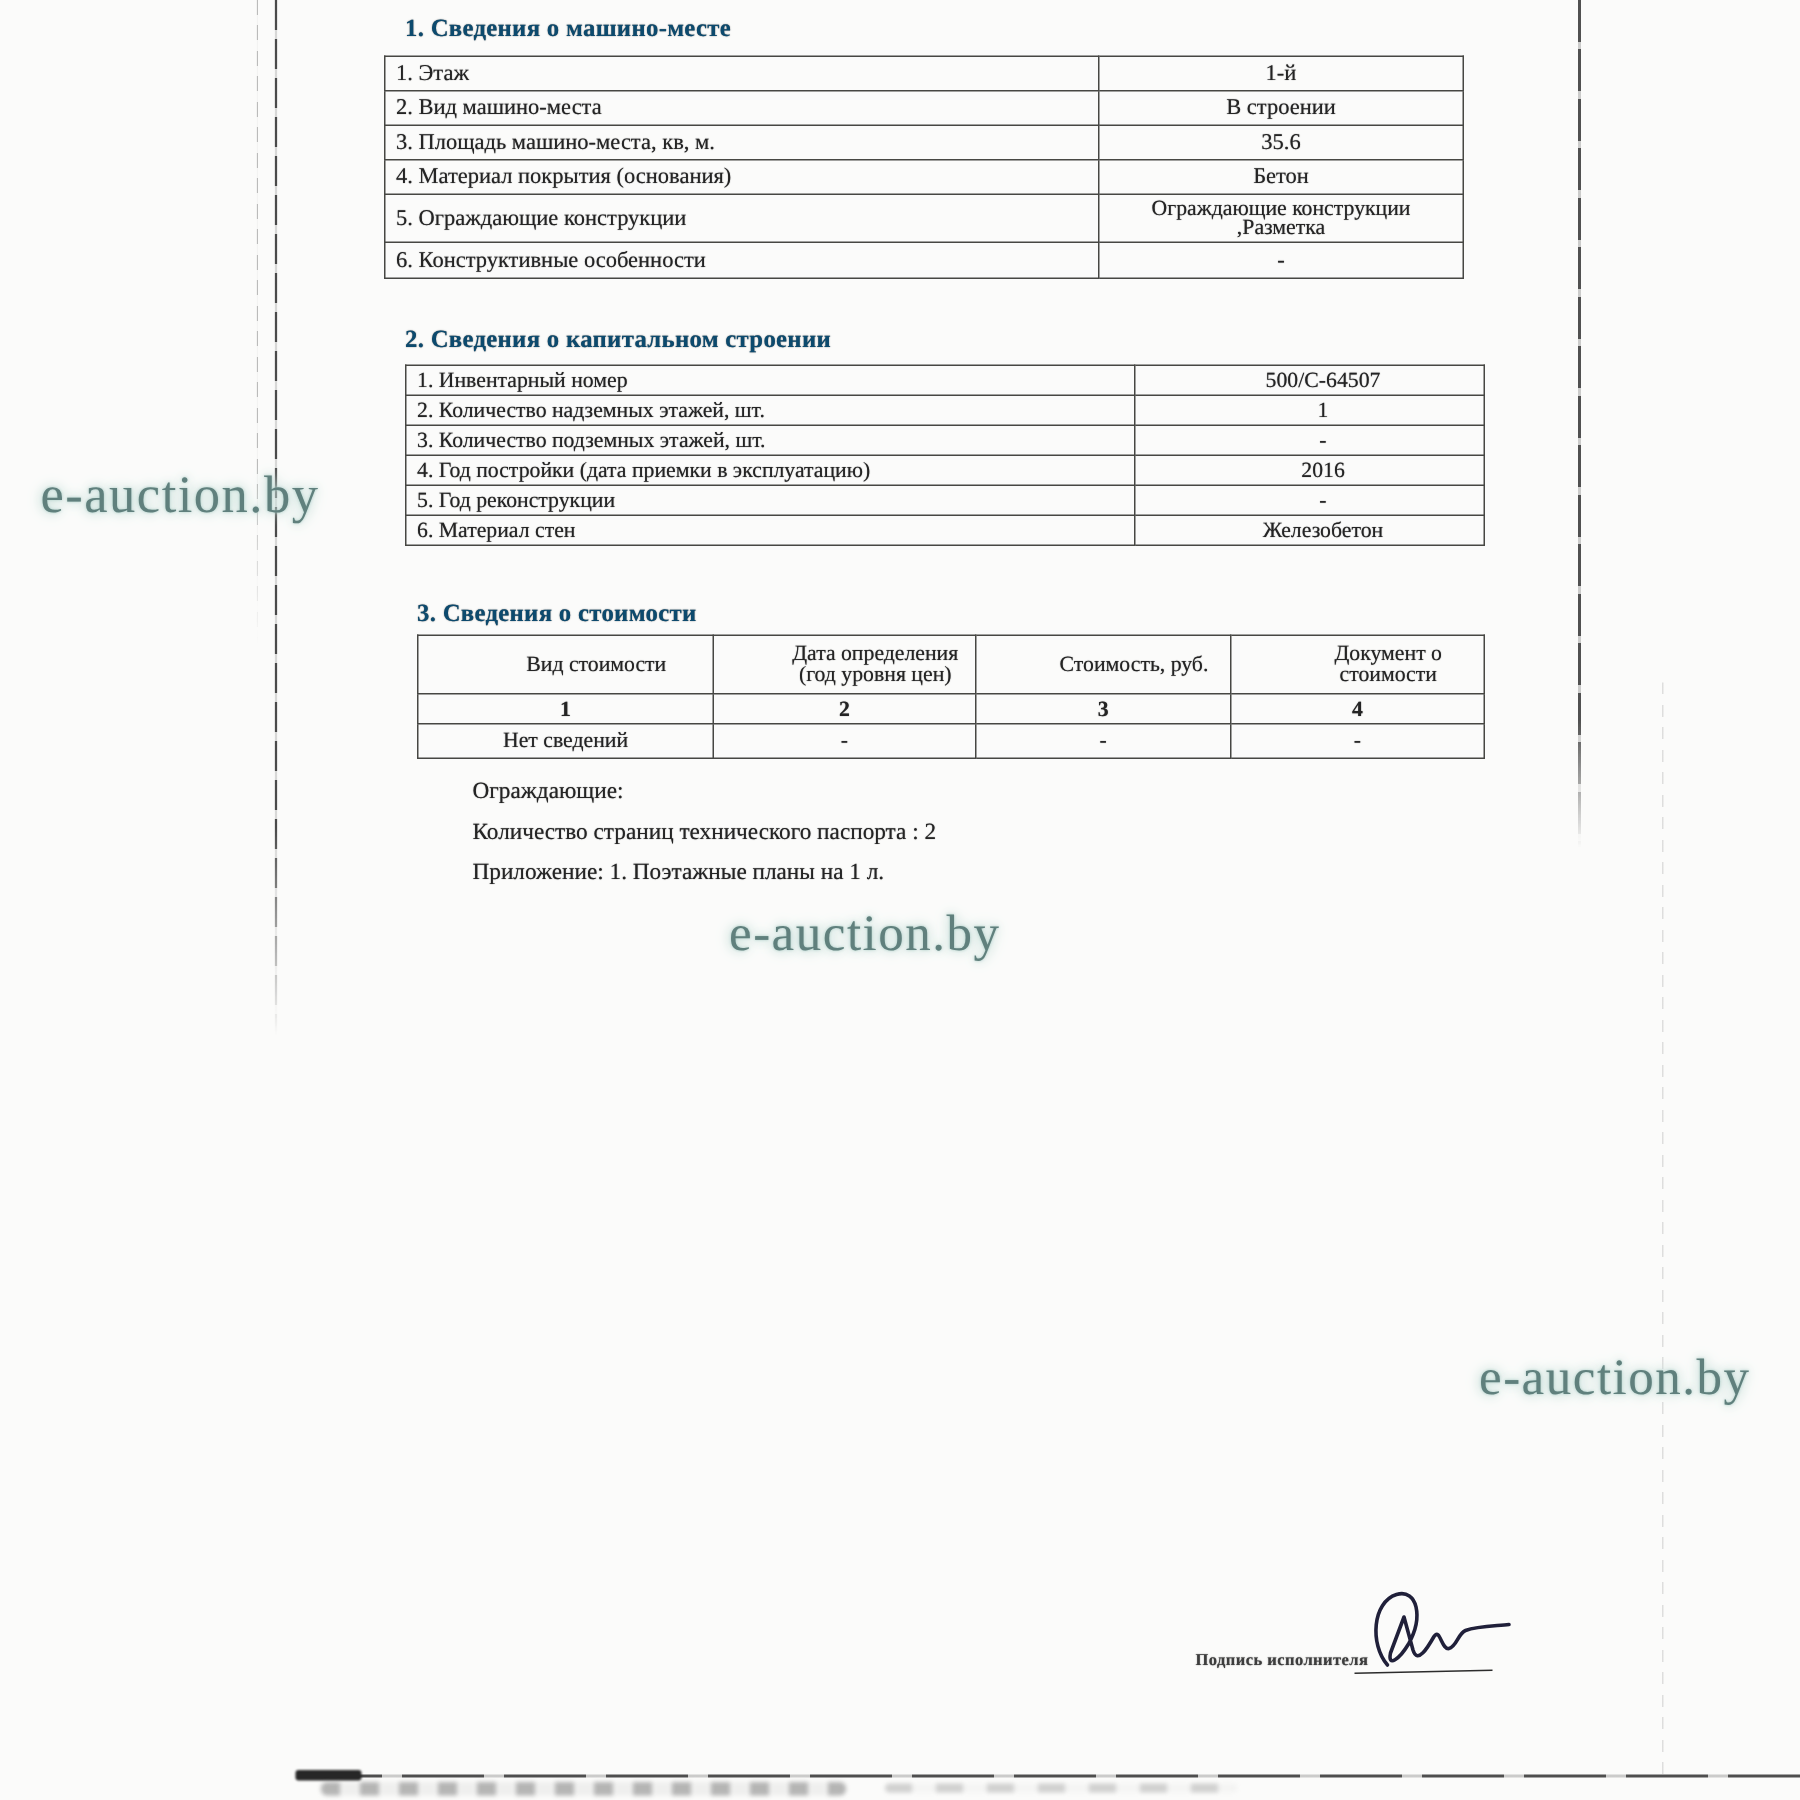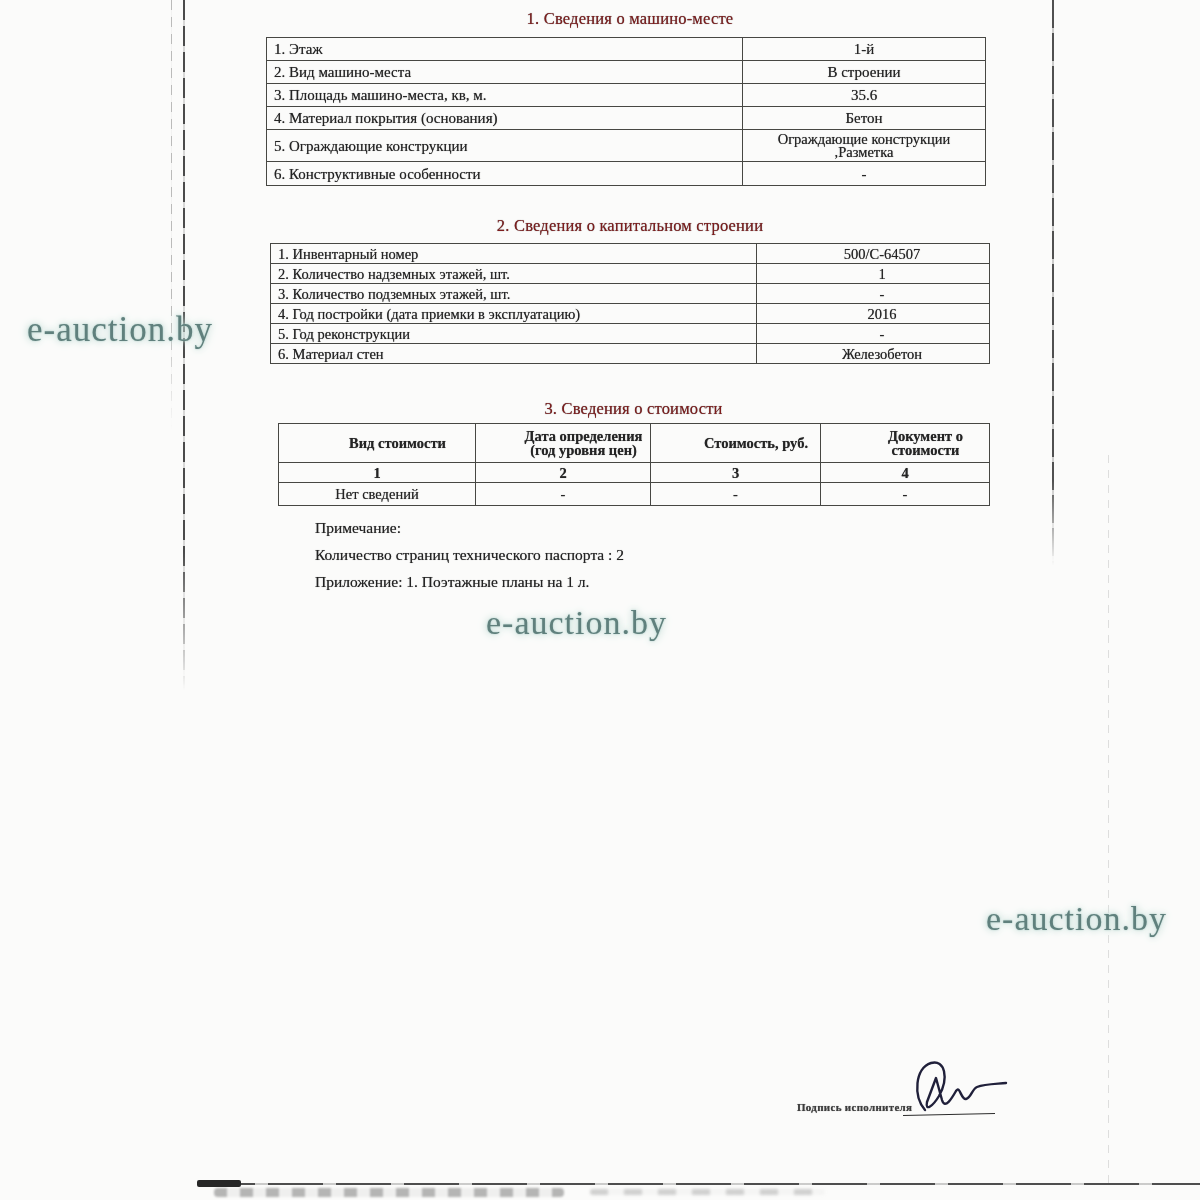--- a/index.html
+++ b/index.html
@@ -10,59 +10,59 @@
     color:#222;
     overflow:hidden;
   }
   #page{
     position:relative;width:1200px;height:1200px;
     background:#fbfbfa;
   }
 
   
   .sec-title{
-    position:absolute;text-align:center;
-    font-weight:normal;font-size:16.5px;letter-spacing:.2px;
-    color:#7f1d1d;text-shadow:0 0 0.8px rgba(40,40,40,0.8);
+    position:absolute;
+    font-weight:bold;font-size:16.5px;letter-spacing:.2px;
+    color:#0c4a6e;text-shadow:0 0 0.8px rgba(40,40,40,0.8);
   }
   #title1{left:270px;top:9px;width:720px;}
   #title2{left:270px;top:216px;width:720px;}
   #title3{left:278px;top:399px;width:711px;}
 
   
   table.tbl{
     position:absolute;border-collapse:collapse;table-layout:fixed;
     background:transparent;
   }
   table.tbl td{
     border:1.6px solid #474743;
     padding:0;line-height:14px;vertical-align:middle;
     color:#242424;text-shadow:0 0 0.7px rgba(40,40,40,0.7);
     overflow:hidden;white-space:nowrap;
   }
   td .v1,td .v2,td .h1,td .h2{display:block;text-align:center;}
   td span:empty{display:none;}
 
-  #t1{left:266px;top:37px;width:719px;}
+  #t1{left:256px;top:37px;width:719px;}
   #t1 td{font-size:15px;}
   #t1 tr{height:23px;}
   #t1 tr:nth-child(5){height:32px;}
   #t1 tr:nth-child(6){height:24px;}
   #t1 td.lbl{padding-left:7px;}
   #t1 tr:nth-child(5) .v1,#t1 tr:nth-child(5) .v2{line-height:13px;font-size:14.5px;}
 
   #t2{left:270px;top:243px;width:719px;border-radius:12px;}
   #t2 td{font-size:14.5px;padding-left:18px;}
   #t2 tr{height:20px;}
   #t2 td.lbl{padding-left:7px;}
 
   #t3{left:278px;top:423px;width:711px;}
   #t3 td{font-size:14.5px;text-align:center;}
   #t3 tr.hdr{height:39px;}
-  #t3 tr.hdr td{font-weight:bold;line-height:14.5px;padding-left:41px;}
+  #t3 tr.hdr td{font-weight:normal;line-height:14.5px;padding-left:41px;}
   #t3 tr.nums{height:20px;}
   #t3 tr.nums td{font-weight:bold;}
   #t3 tr.data{height:23px;}
 
   td.valcell{text-align:center;}
 
   
   .note{
     position:absolute;left:315px;font-size:15.5px;color:#242424;
     text-shadow:0 0 0.7px rgba(40,40,40,0.7);
@@ -283,21 +283,21 @@
       </tr>
       <tr class="data">
         <td>Нет сведений</td>
         <td>-</td>
         <td>-</td>
         <td>-</td>
       </tr>
     </tbody>
   </table>
 
-  <div class="note" id="note-head">Примечание:</div>
+  <div class="note" id="note-head">Ограждающие:</div>
   <div class="note" id="note-line1">Количество страниц технического паспорта : 2</div>
   <div class="note" id="note-line2">Приложение: 1. Поэтажные планы  на 1 л.</div>
 
   <div id="sig-label">Подпись исполнителя</div>
   <div id="sig-line"></div>
   <svg id="sig-svg" width="110" height="62" viewBox="0 0 110 62">
     <path d="M22 54 C 10 40, 12 12, 28 7 C 42 3, 46 22, 36 40 C 30 50, 22 56, 24 46 L 33 22 L 39 44 C 42 54, 49 42, 53 35 C 57 29, 58 44, 63 43 C 68 42, 69 33, 74 31 C 82 28, 94 28, 103 27" fill="none" stroke="#20203a" stroke-width="2.4" stroke-linecap="round" stroke-linejoin="round"></path>
   </svg>
 
 </div>

